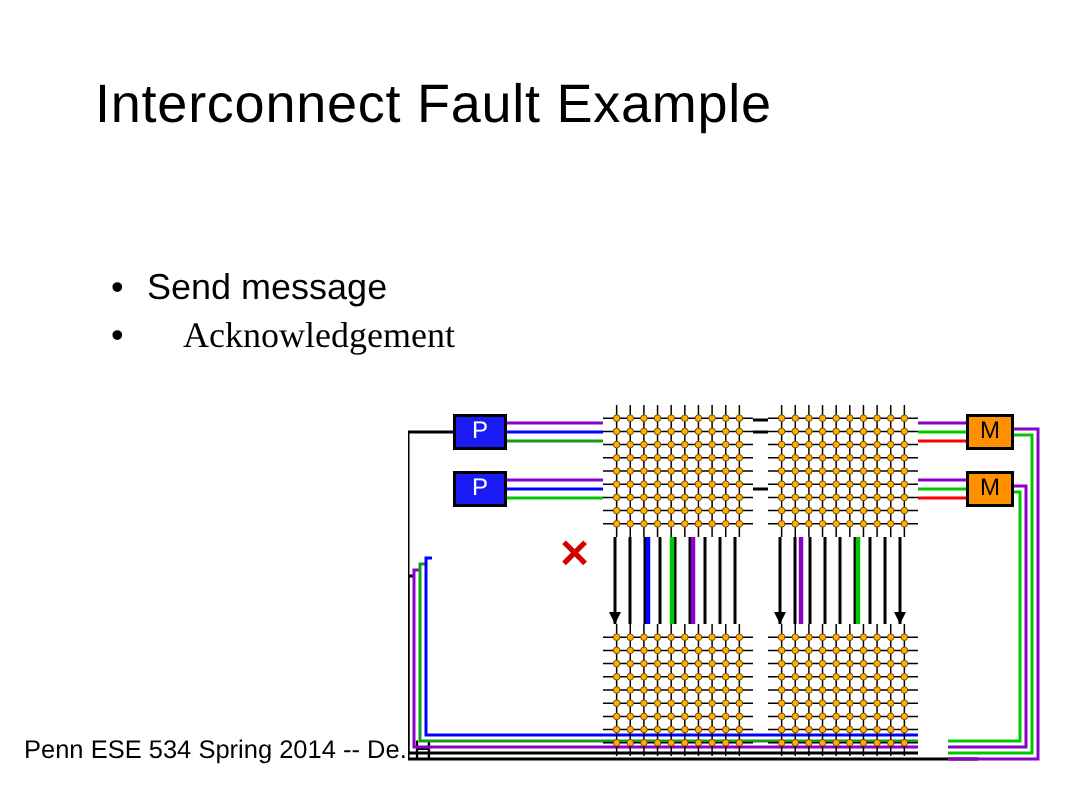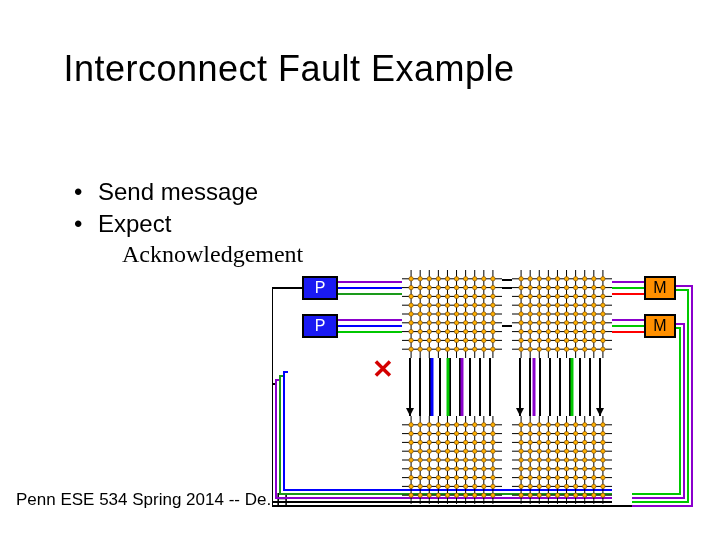--- a/index.html
+++ b/index.html
@@ -108,21 +108,20 @@
 </style>
 </head>
 <body>
 
 <div class="title">Interconnect Fault Example</div>
 
 <div class="bullets">
   <ul>
     <li><span>Send message</span></li>
     <li>
-      <span>Expect</span>
       <span class="indent">Acknowledgement</span>
     </li>
   </ul>
 </div>
 
 <div class="footer">Penn ESE 534 Spring 2014 -- De. H</div>
 
 <div class="diagram">
 
   <svg width="430" height="250" style="position:absolute;left:0;top:0">

